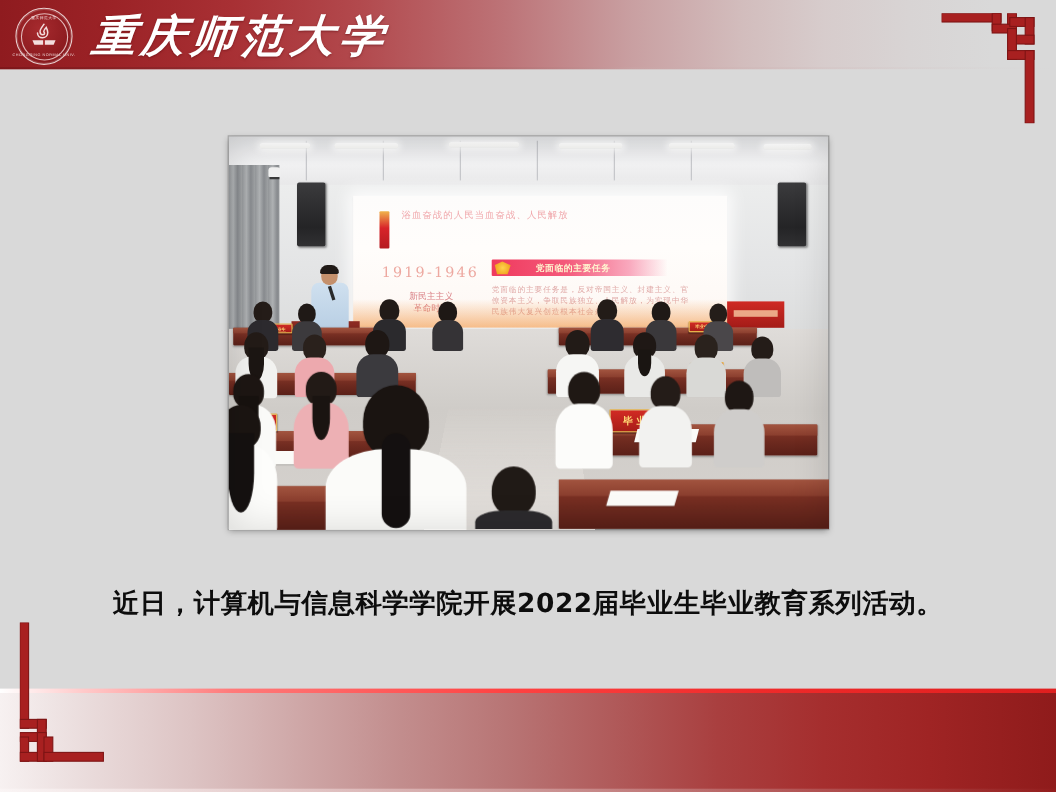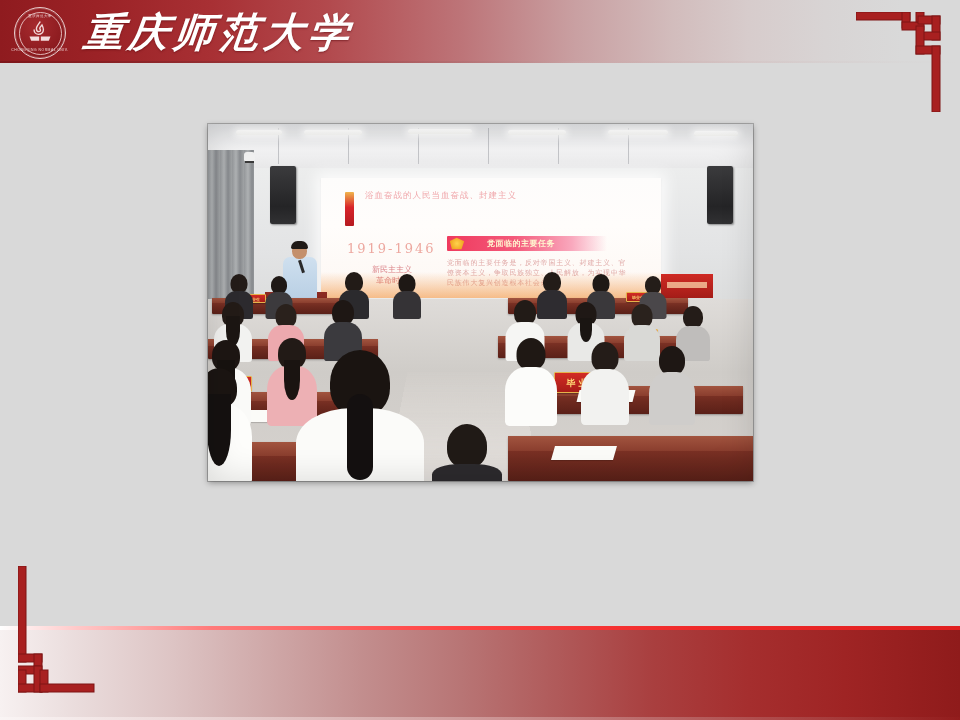--- a/index.html
+++ b/index.html
@@ -346,21 +346,21 @@
       </div>
 
       <div class="wall"></div>
       <div class="curtain"></div>
       <div class="cctv"></div>
       <div class="speaker l"></div>
       <div class="speaker r"></div>
 
       <div class="screen">
         <div class="numeral"></div>
-        <div class="ttl-faint">浴血奋战的人民当血奋战、封建主义</div>
+        <div class="ttl-faint">浴血奋战的人民当血奋战、人民解放</div>
         <div class="years">1919-1946</div>
         <div class="period">新民主主义<br>革命时期</div>
         <div class="banner">
           <div class="emblem-mini"></div>
           <div class="btxt">党面临的主要任务</div>
         </div>
         <div class="body-text">党面临的主要任务是，反对帝国主义、封建主义、官僚资本主义，争取民族独立、人民解放，为实现中华民族伟大复兴创造根本社会条件。</div>
         <div class="warm"></div>
       </div>
 
@@ -518,20 +518,21 @@
       </div>
       <div class="person" style="left:228px; top:300px; width:62px; height:60px;">
         <div class="head" style="top:0; width:40px; height:44px; background:#201a16;"></div>
         <div class="body" style="top:40px; width:70px; height:26px; background:#2c2a2d;"></div>
       </div>
 
       <div class="vignette"></div>
     </div>
   </div>
 
+  <div id="caption">近日，计算机与信息科学学院开展2022届毕业生毕业教育系列活动。</div>
 
   <div id="bottom-band">
     <div class="hairline"></div>
     <div class="fill"></div>
   </div>
 
   <div class="ornament" id="ornament-bl">
     <svg viewBox="0 0 92 130" xmlns="http://www.w3.org/2000/svg">
       <g fill="#a82020" stroke="#7e1414" stroke-width="1">
         <rect x="0" y="0" width="8" height="96"></rect>

